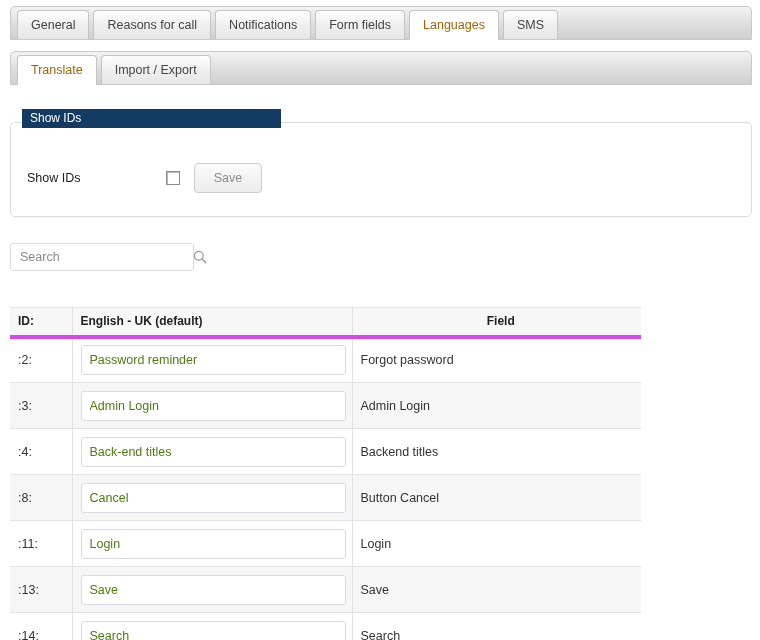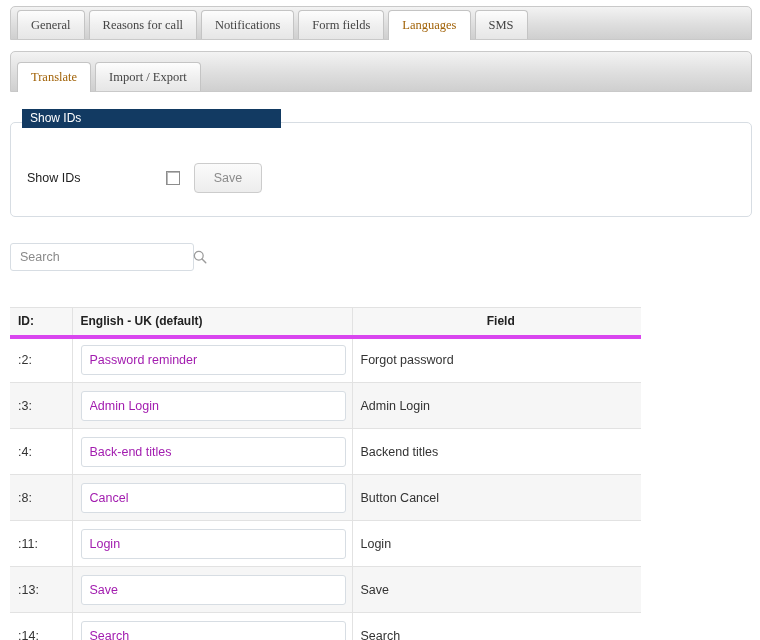--- a/index.html
+++ b/index.html
@@ -16,38 +16,37 @@
     position: absolute;
     height: 34px;
     background: linear-gradient(to bottom, #f3f3f3 0%, #dedede 55%, #cfcfcf 100%);
     border: 1px solid #c9c9c9;
     border-radius: 5px 5px 0 0;
     padding: 5px 0 0 6px;
     display: flex;
     align-items: flex-end;
   }
   .tabbar.primary { left: 10px; top: 6px; width: 742px; height: 34px; }
-  .tabbar.secondary { left: 10px; top: 51px; width: 742px; height: 41px; }
+  .tabbar.secondary { left: 10px; top: 51px; width: 742px; height: 34px; }
 
   .tab {
     height: 29px;
     line-height: 28px;
     padding: 0 13px;
     margin-right: 4px;
     font-size: 12.5px;
     color: #444;
     background: linear-gradient(to bottom, #fdfdfd 0%, #f0f0f0 50%, #e6e6e6 100%);
     border: 1px solid #c4c4c4;
     border-bottom: none;
     border-radius: 4px 4px 0 0;
     white-space: nowrap;
     cursor: pointer;
     position: relative;
     user-select: none;
-    font-family: Liberation Serif, serif;
   }
   .tab.active {
     background: #ffffff;
     color: #a16207;
     border-color: #c4c4c4;
     height: 30px;
     line-height: 29px;
     margin-bottom: -1px;
     z-index: 3;
   }
@@ -164,21 +163,21 @@
   .col-eng  { width: 280px; }
   .col-field{ width: 289px; }
   .cell-id { font-size: 12.5px; color: #333; padding-left: 8px; }
   .trans-input {
     width: 265px; height: 30px;
     border: 1px solid #d7dde3;
     border-radius: 3px;
     background: #ffffff;
     padding: 0 8px;
     font-size: 12.5px;
-    color: #a21caf;
+    color: #4d7c0f;
     font-family: "Liberation Sans", sans-serif;
     outline: none;
   }
 </style>
 </head>
 <body>
 
 <div class="tabbar primary" id="primary-tabs">
     <div class="tab">General</div>
     <div class="tab">Reasons for call</div>

